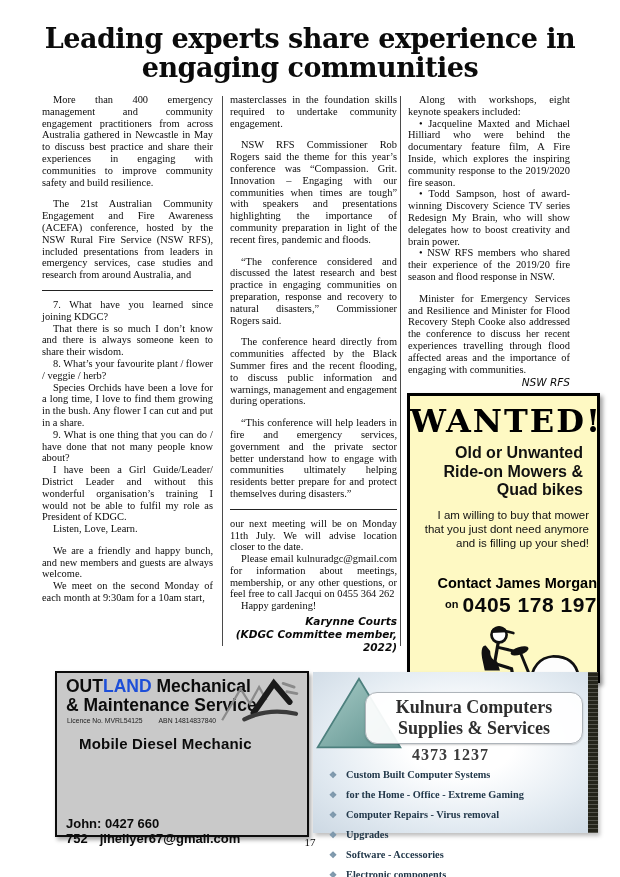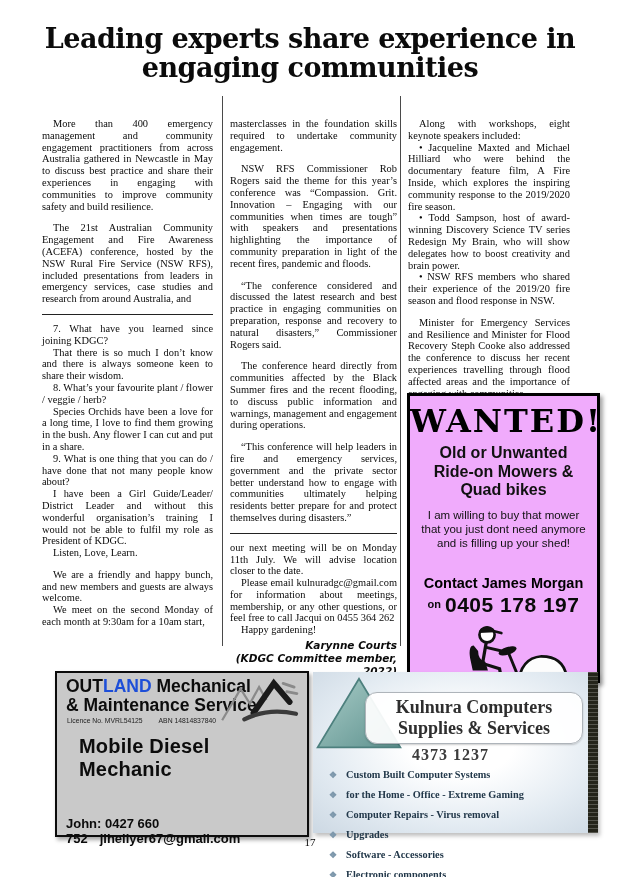--- a/index.html
+++ b/index.html
@@ -5,60 +5,60 @@
   html,body{margin:0;padding:0;background:#fff;}
   .page{position:relative;width:620px;height:877px;background:#ffffff;overflow:hidden;
         font-family:"Liberation Serif", serif;color:#0a0a0a;}
 
   
   .headline{position:absolute;top:24px;left:28px;width:564px;text-align:center;
     font-family:"DejaVu Serif", serif;font-weight:bold;font-size:27px;line-height:29px;
     letter-spacing:-0.5px;color:#0b0b0b;}
 
   
-  .col{position:absolute;top:94px;text-align:justify;font-size:10.4px;line-height:11.8px;margin-top:24px;}
+  .col{position:absolute;top:94px;text-align:justify;font-size:10.4px;line-height:11.8px;}
   .col p{margin:0;}
   .col p.ind{text-indent:11px;}
   .col p.gap{margin-top:10px;}
   .col1{left:42px;width:171px;}
   .col2{left:230px;width:167px;}
   .col3{left:408px;width:162px;}
   .vdiv{position:absolute;top:96px;width:1px;height:550px;background:#4a4a4a;}
   .vdiv.d1{left:222px;}
   .vdiv.d2{left:400px;}
   .hrule{border:0;border-top:1px solid #222;margin:9px 0 8px 0;}
   .credit{margin-top:3px;text-align:right;font-family:"DejaVu Sans", sans-serif;
           font-style:italic;font-weight:bold;font-size:10.5px;line-height:13px;}
   .byline{margin-top:2px;text-align:right;font-family:"DejaVu Sans", sans-serif;
           font-style:italic;font-size:10.5px;}
 
   
-  .wanted{position:absolute;left:407px;top:393px;width:187px;height:284px;background:#f0abfc;
-    border:3px solid #000;box-shadow:3px 3px 4px rgba(0,0,0,.35);text-align:center;
+  .wanted{position:absolute;left:407px;top:393px;width:187px;height:284px;background:#fef9c3;
+    border:3px solid #000;box-shadow:3px 3px 4px rgba(0,0,0,.35);text-align:right;
     font-family:"Liberation Sans", sans-serif;}
   .wanted-title{font-family:"DejaVu Serif", serif;font-weight:bold;font-size:32px;
     letter-spacing:2px;margin-top:6px;color:#000;}
   .wanted-sub{font-weight:bold;font-size:16px;line-height:18.5px;margin:4px 14px 0 14px;color:#111;}
   .wanted-body{font-size:11.5px;line-height:14px;margin:8px 8px 0 8px;color:#111;}
   .wanted-contact{font-weight:bold;font-size:14.5px;margin-top:25px;color:#000;}
   .wanted-phoneline{margin-top:2px;}
   .wanted-on{font-weight:bold;font-size:11px;vertical-align:4px;margin-right:4px;}
   .wanted-phone{font-weight:bold;font-size:21px;letter-spacing:.5px;}
   .mower{margin-top:0;}
 
   
   .outland{position:absolute;left:55px;top:671px;width:250px;height:162px;background:#c9c9c9;
     border:2px solid #0c0c0c;box-shadow:2px 3px 4px rgba(0,0,0,.35);
     font-family:"Liberation Sans", sans-serif;color:#0c0c0c;}
   .outland-title{position:absolute;left:9px;top:4px;font-weight:bold;font-size:17.5px;line-height:19px;}
   .outland-title .gray{color:#1d4ed8;}
   .outland-lic{position:absolute;left:10px;top:44px;font-size:6.8px;color:#222;}
   .outland-lic span{margin-right:16px;}
   .outland-logo{position:absolute;right:5px;top:3px;}
-  .outland-head{position:absolute;left:22px;top:62px;font-weight:bold;font-size:20px;letter-spacing:.2px;}
+  .outland-head{position:absolute;left:22px;top:62px;font-weight:bold;font-size:15px;letter-spacing:.2px;}
   .outland-bullets{position:absolute;left:22px;top:85px;font-weight:bold;font-size:10.6px;line-height:13.4px;}
   .outland-contact{position:absolute;left:9px;top:143px;font-weight:bold;font-size:13px;}
   .outland-contact span{margin-right:12px;}
 
   
   .kulnura{position:absolute;left:313px;top:672px;width:285px;height:161px;
     background:radial-gradient(ellipse at 52% 45%, #ffffff 25%, #e3ebf2 65%, #ccd8e3 100%);
     font-family:Liberation Serif, serif;color:#22384a;box-shadow:2px 3px 4px rgba(0,0,0,.25);}
   .kulnura-strip{position:absolute;right:0;top:0;bottom:0;width:10px;background:#24241a;
     background-image:repeating-linear-gradient(0deg, rgba(255,255,255,.22) 0 1px, transparent 1px 4px);}

